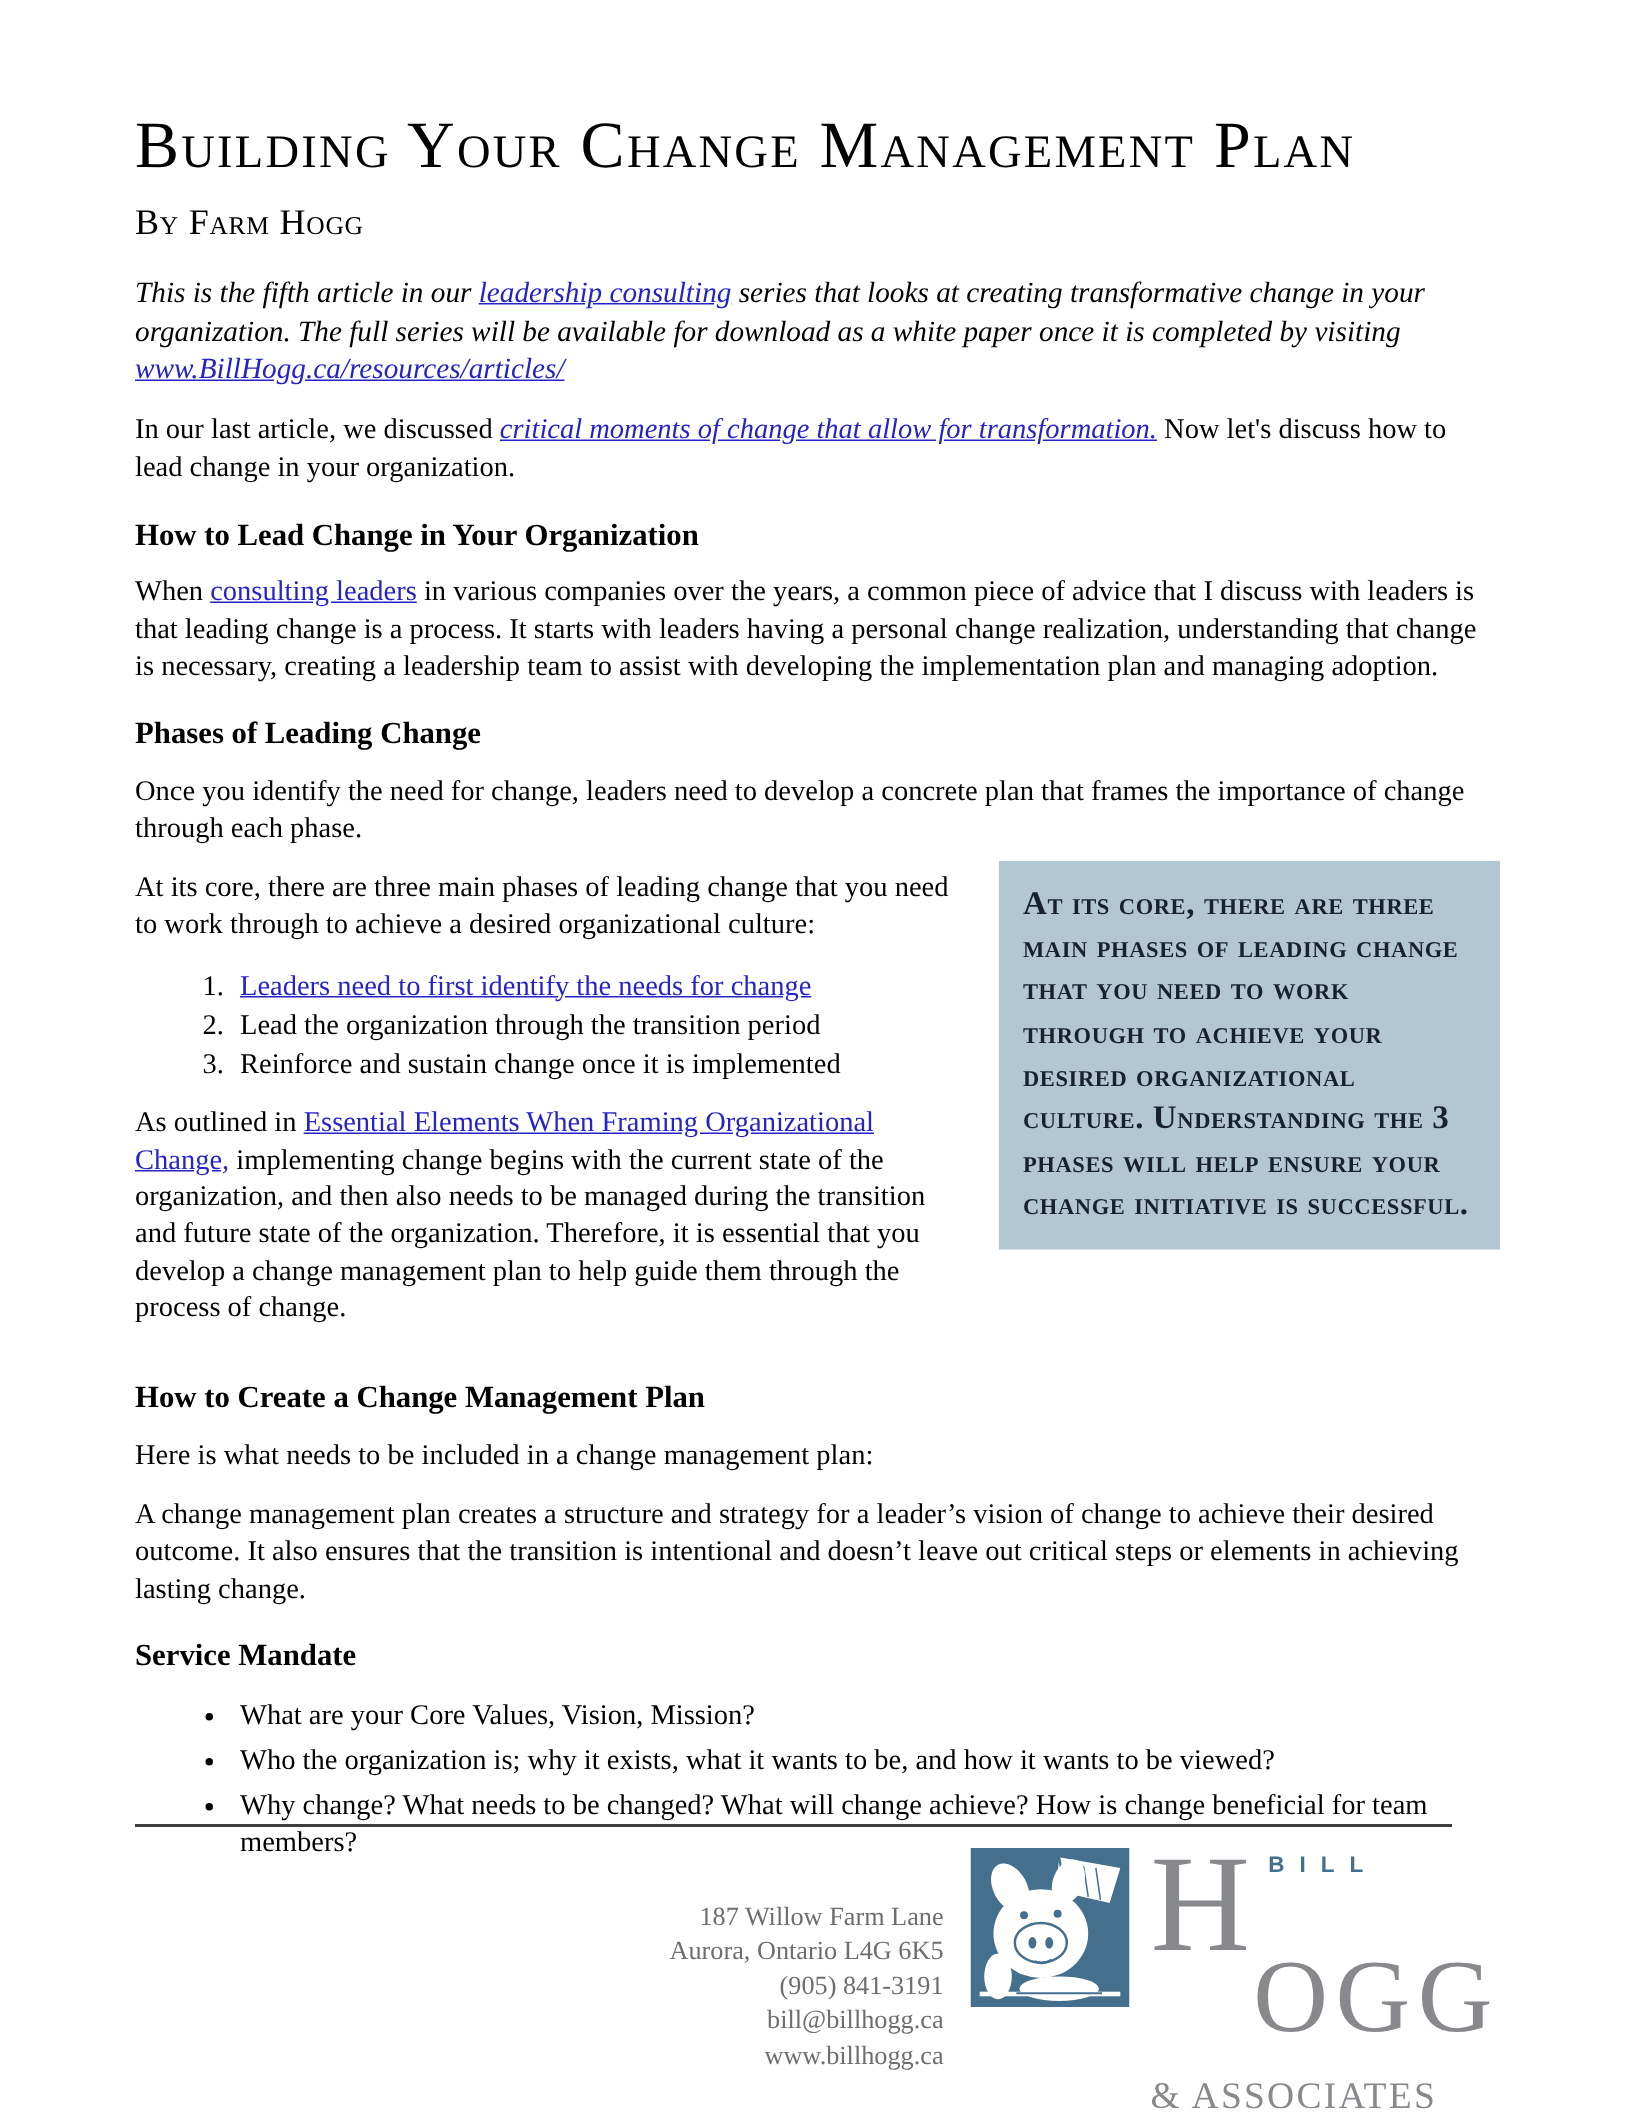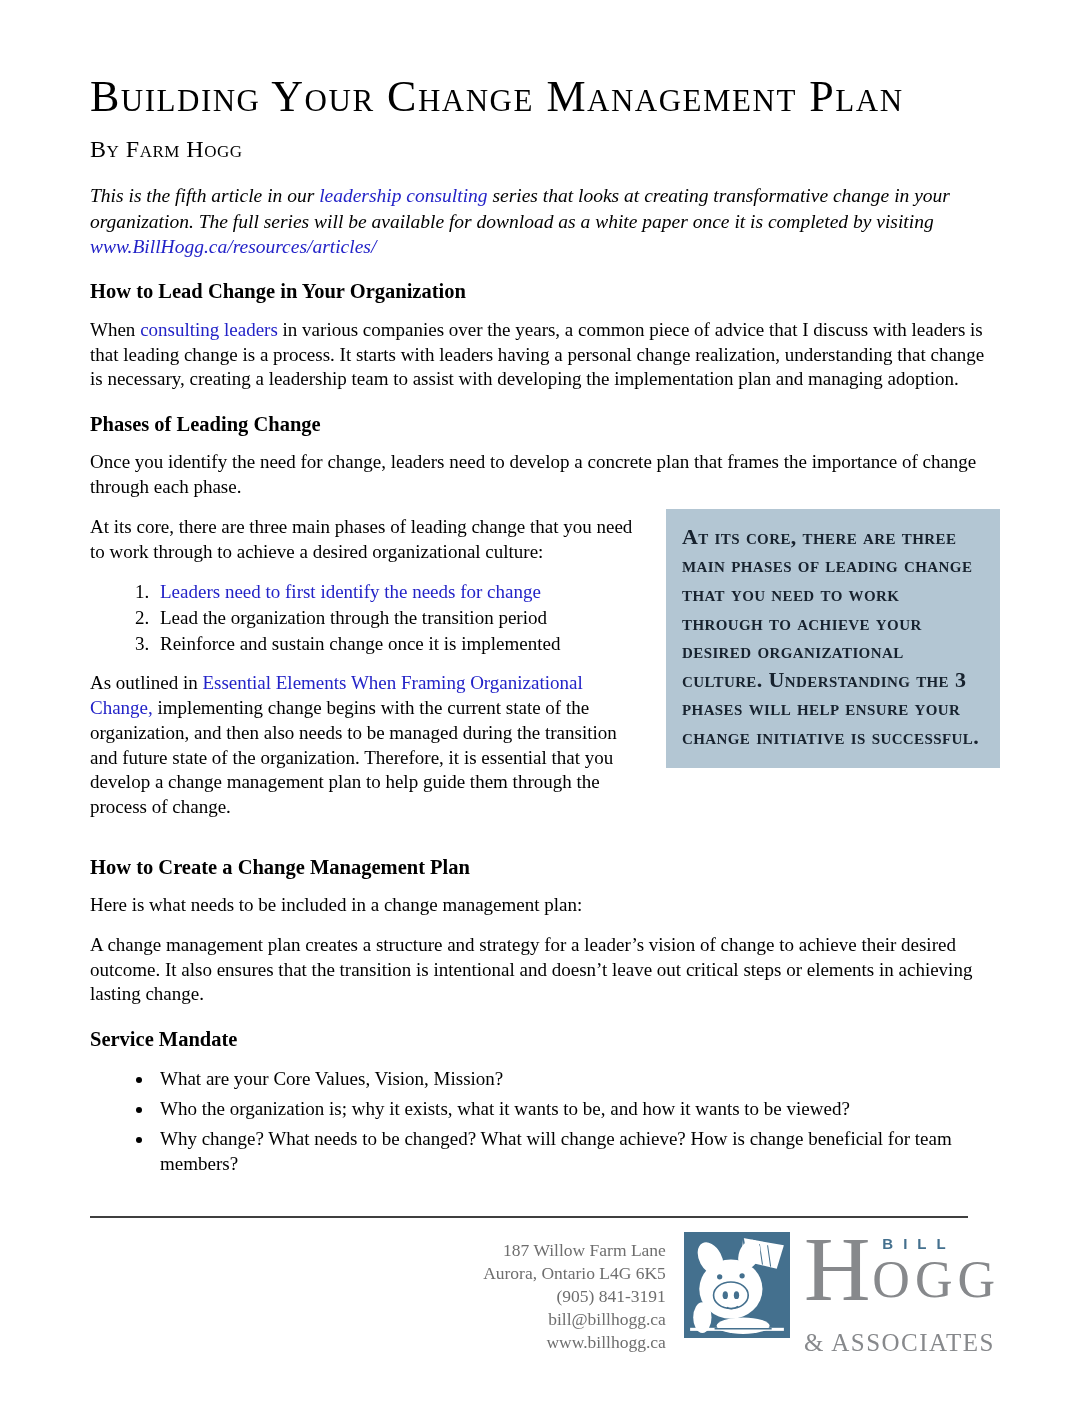--- a/index.html
+++ b/index.html
@@ -25,21 +25,21 @@
     font-size:44px;font-weight:normal;font-variant:small-caps;
     letter-spacing:1.5px;white-space:nowrap;
     margin:0 0 16px 0;line-height:1.05;
   }
   .byline{
     font-variant:small-caps;font-size:24px;letter-spacing:0.5px;
     margin:0 0 20px 0;
   }
   p{font-size:19px;line-height:1.3;margin:0 0 15px 0;}
   .intro{font-style:italic;font-size:19.5px;margin-bottom:16px;}
-  a.link{color:var(--link);cursor:pointer;}
+  a.link{color:var(--link);text-decoration:underline;cursor:pointer;}
   h2.sect{
     font-size:20.5px;font-weight:bold;margin:20px 0 14px 0;line-height:1.2;
   }
   ol.numbered{
     margin:0 0 15px 0;padding-left:64px;
   }
   ol.numbered li{font-size:19px;line-height:1.32;padding-left:6px;margin:0 0 1px 0;}
   ul.bullets{
     margin:4px 0 15px 0;padding-left:64px;list-style:disc;
   }
@@ -62,40 +62,41 @@
   .footer-row{display:flex;align-items:center;}
   .address{
     flex:1;text-align:right;color:var(--footer-text);
     font-size:17.5px;line-height:1.32;padding-top:6px;padding-right:18px;
   }
   .logo{display:flex;align-items:flex-start;gap:14px;}
   .pig{width:106px;height:106px;display:block;}
   .logo-text{color:var(--logo-gray);line-height:1;}
   .hogg-row{display:flex;align-items:flex-start;}
   .h-init{font-size:92px;line-height:0.82;letter-spacing:0;}
-  .bill-ogg{display:flex;flex-direction:column;margin-left:2px;}
+  .bill-ogg{display:flex;flex-direction:column;margin-left:2px;gap:44px;}
   .bill{
     font-family:"Liberation Sans","DejaVu Sans",sans-serif;
     font-weight:bold;font-size:15px;letter-spacing:10px;
     color:var(--logo-blue);
     margin:4px 0 6px 10px;
   }
-  .ogg{font-size:52px;letter-spacing:5px;line-height:0.88;}
+  .ogg{font-size:69px;letter-spacing:5px;line-height:0.88;}
   .tagline{font-size:25px;letter-spacing:1.5px;margin-top:23px;}
 </style>
 </head>
 <body>
 
 <div class="page">
 
   <h1 class="title">Building Your Change Management Plan</h1>
   <div class="byline">By Farm Hogg</div>
 
   <p class="intro"><span>This is the fifth article in our </span><a class="link">leadership consulting</a><span> series that looks at creating transformative change in your organization. The full series will be available for download as a white paper once it is completed by visiting </span><a class="link">www.BillHogg.ca/resources/articles/</a></p>
 
+  <p><span>In our last article, we discussed </span><a class="link" style="font-style:italic;">critical moments of change that allow for transformation.</a><span> Now let's discuss how to lead change in your organization.</span></p>
 
   <h2 class="sect">How to Lead Change in Your Organization</h2>
   <p><span>When </span><a class="link">consulting leaders</a><span> in various companies over the years, a common piece of advice that I discuss with leaders is that leading change is a process. It starts with leaders having a personal change realization, understanding that change is necessary, creating a leadership team to assist with developing the implementation plan and managing adoption.</span></p>
 
   <h2 class="sect">Phases of Leading Change</h2>
   <p>Once you identify the need for change, leaders need to develop a concrete plan that frames the importance of change through each phase.</p>
 
   <div class="columns">
     <div class="col-left">
       <p>At its core, there are three main phases of leading change that you need to work through to achieve a desired organizational culture:</p>

